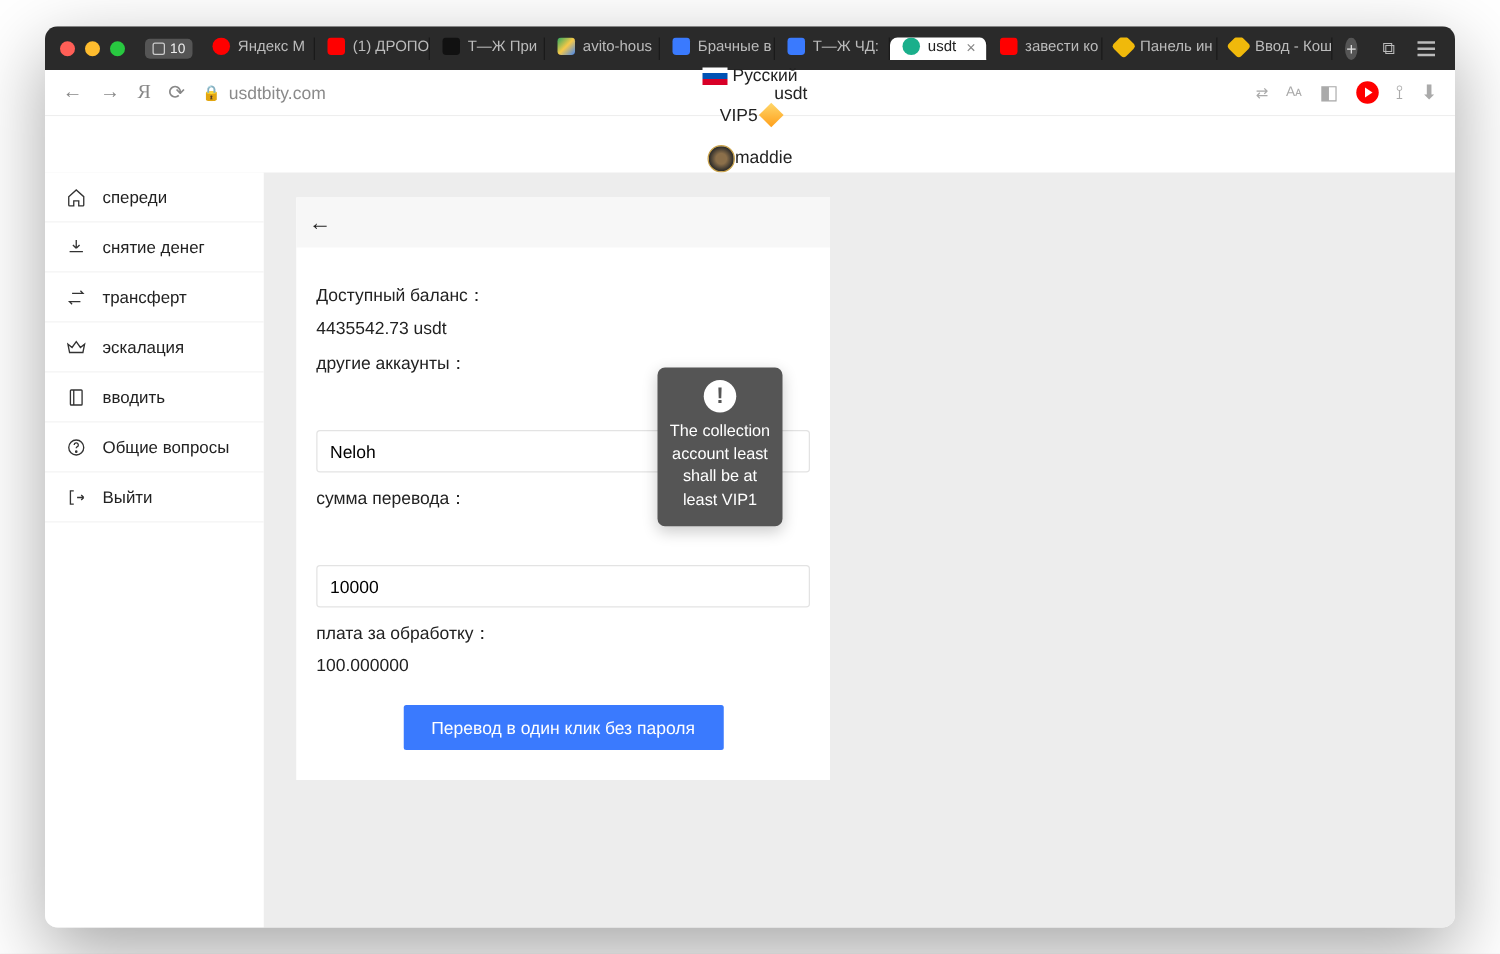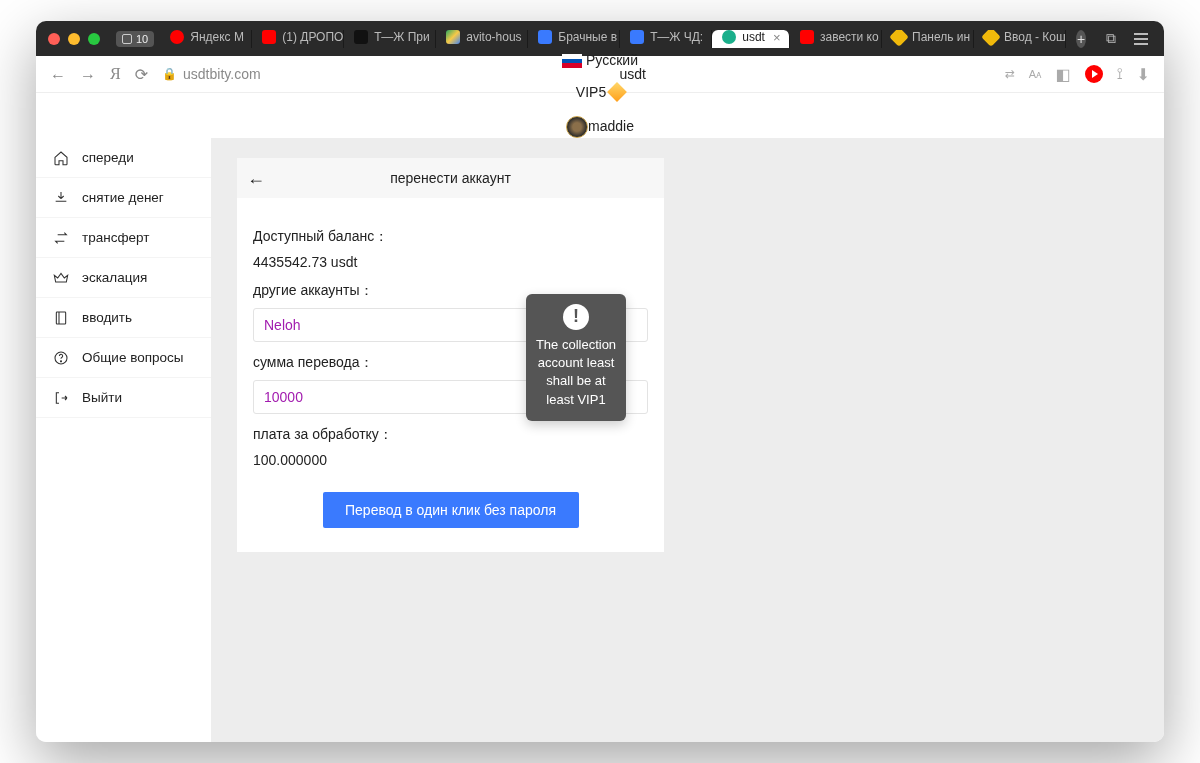--- a/index.html
+++ b/index.html
@@ -49,21 +49,21 @@
   .sidebar .item .ic{width:18px;height:18px;display:flex;align-items:center;justify-content:center;color:#333;}
 
   .content { flex:1; padding:20px 0 0 26px; position:relative;}
   .card { width:427px; background:#fff; }
   .card-head { height:40px; display:flex; align-items:center; background:#f7f7f7; position:relative;}
   .card-head .back{position:absolute;left:10px;font-size:18px;color:#222;cursor:pointer;}
   .card-head .title{flex:1;text-align:center;font-size:14px;color:#222;}
   .card-body { padding:18px 16px 24px 16px; font-size:14px; color:#222;}
   .label { margin-top:12px; margin-bottom:8px; }
   .value { margin-bottom:6px; }
-  .input { width:100%; height:34px; border:1px solid #e3e3e3; border-radius:3px; padding:0 10px; font-size:14px; color:#a21caf; background:#fff;}
+  .input { width:100%; height:34px; border:1px solid #e3e3e3; border-radius:3px; padding:0 10px; font-size:14px; color:#000000; background:#fff;margin-top:36px;}
   .submit { display:block; margin:24px auto 0 auto; width:256px; height:36px; background:#3a7afe; color:#fff; border:none; border-radius:2px; font-size:14px; cursor:pointer;}
 
   
   .toast { position:absolute; left:315px; top:156px; width:100px; background:#555; color:#fff; border-radius:6px; padding:10px 8px 12px 8px; text-align:center; font-size:13px; line-height:1.4; box-shadow:0 4px 12px rgba(0,0,0,0.2);}
   .toast .excl { width:26px;height:26px;border-radius:50%;background:#fff;color:#555;font-weight:bold;display:flex;align-items:center;justify-content:center;margin:0 auto 6px auto;font-size:18px;}
 
   svg.ic-svg{width:16px;height:16px;stroke:#333;stroke-width:1.6;fill:none;}
 </style>
 </head>
 <body>
@@ -225,21 +225,20 @@
             </svg>
           </span>
           <span>Выйти</span>
         </div>
     </div>
 
     <div class="content">
       <div class="card">
         <div class="card-head">
           <span class="back">←</span>
-          <span class="title">перенести аккаунт</span>
         </div>
         <div class="card-body">
           <div class="label">Доступный баланс：</div>
           <div class="value">4435542.73 usdt</div>
 
           <div class="label">другие аккаунты：</div>
           <input class="input" value="Neloh" style="">
 
           <div class="label">сумма перевода：</div>
           <input class="input" value="10000" style="">

